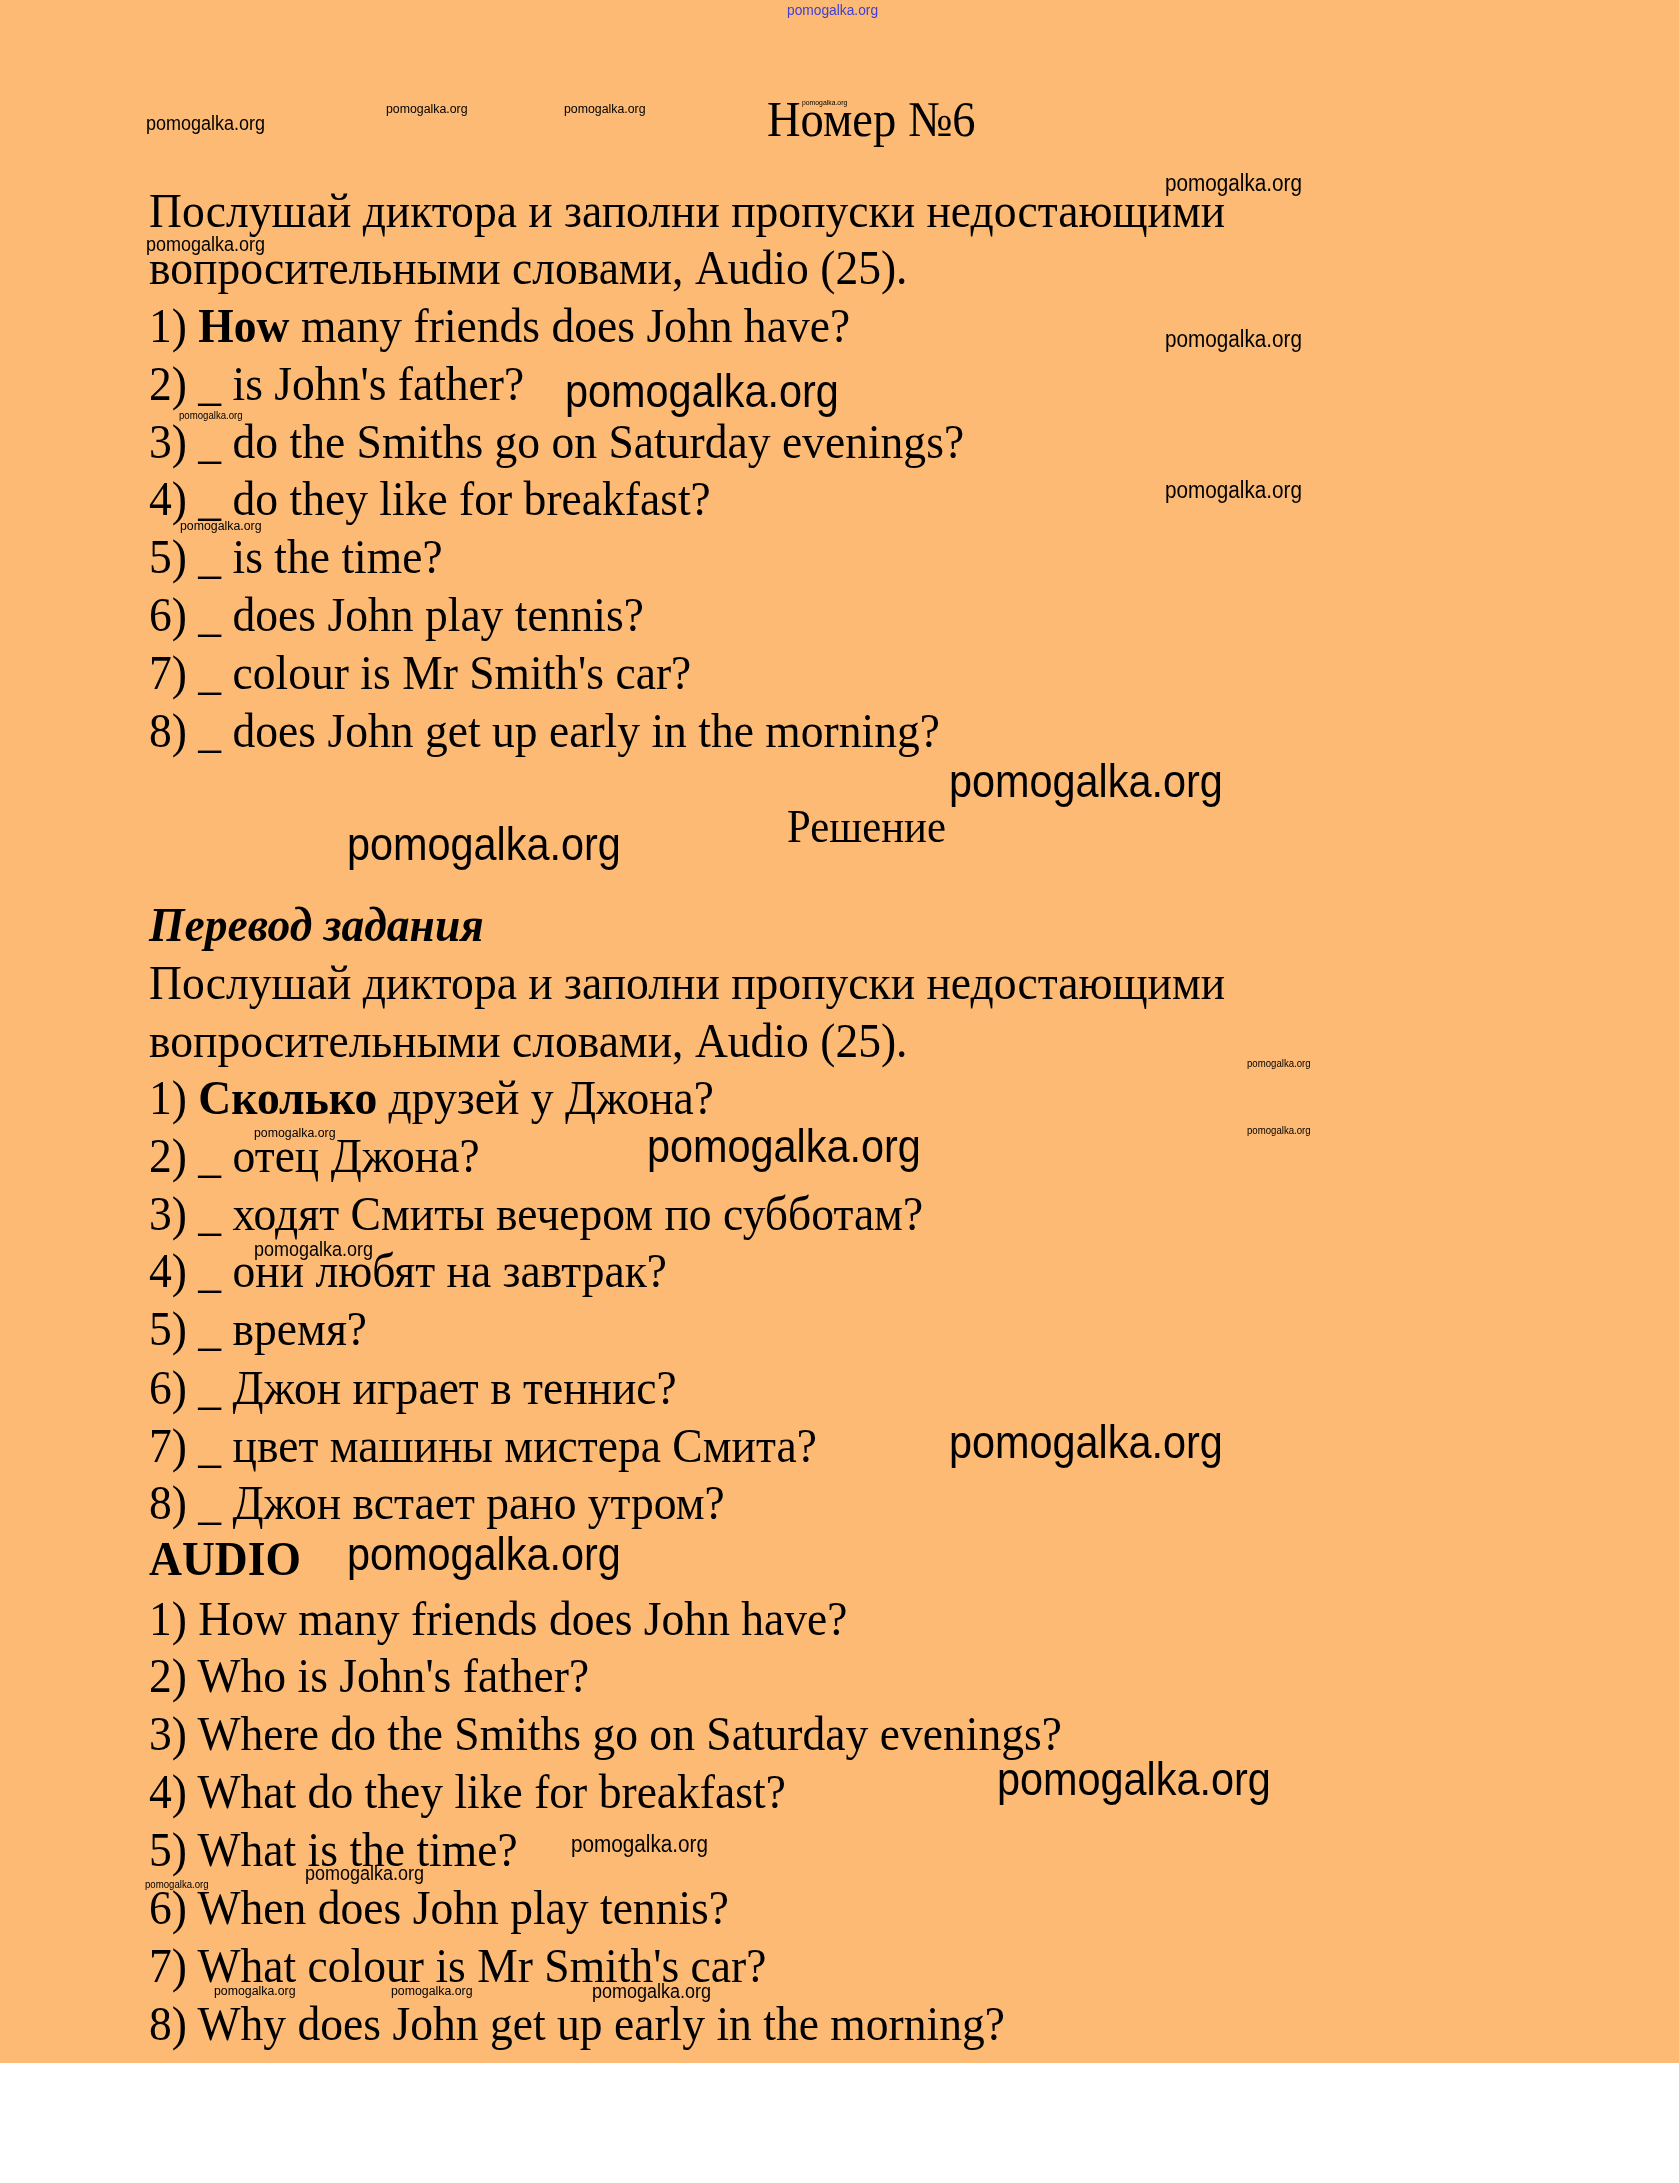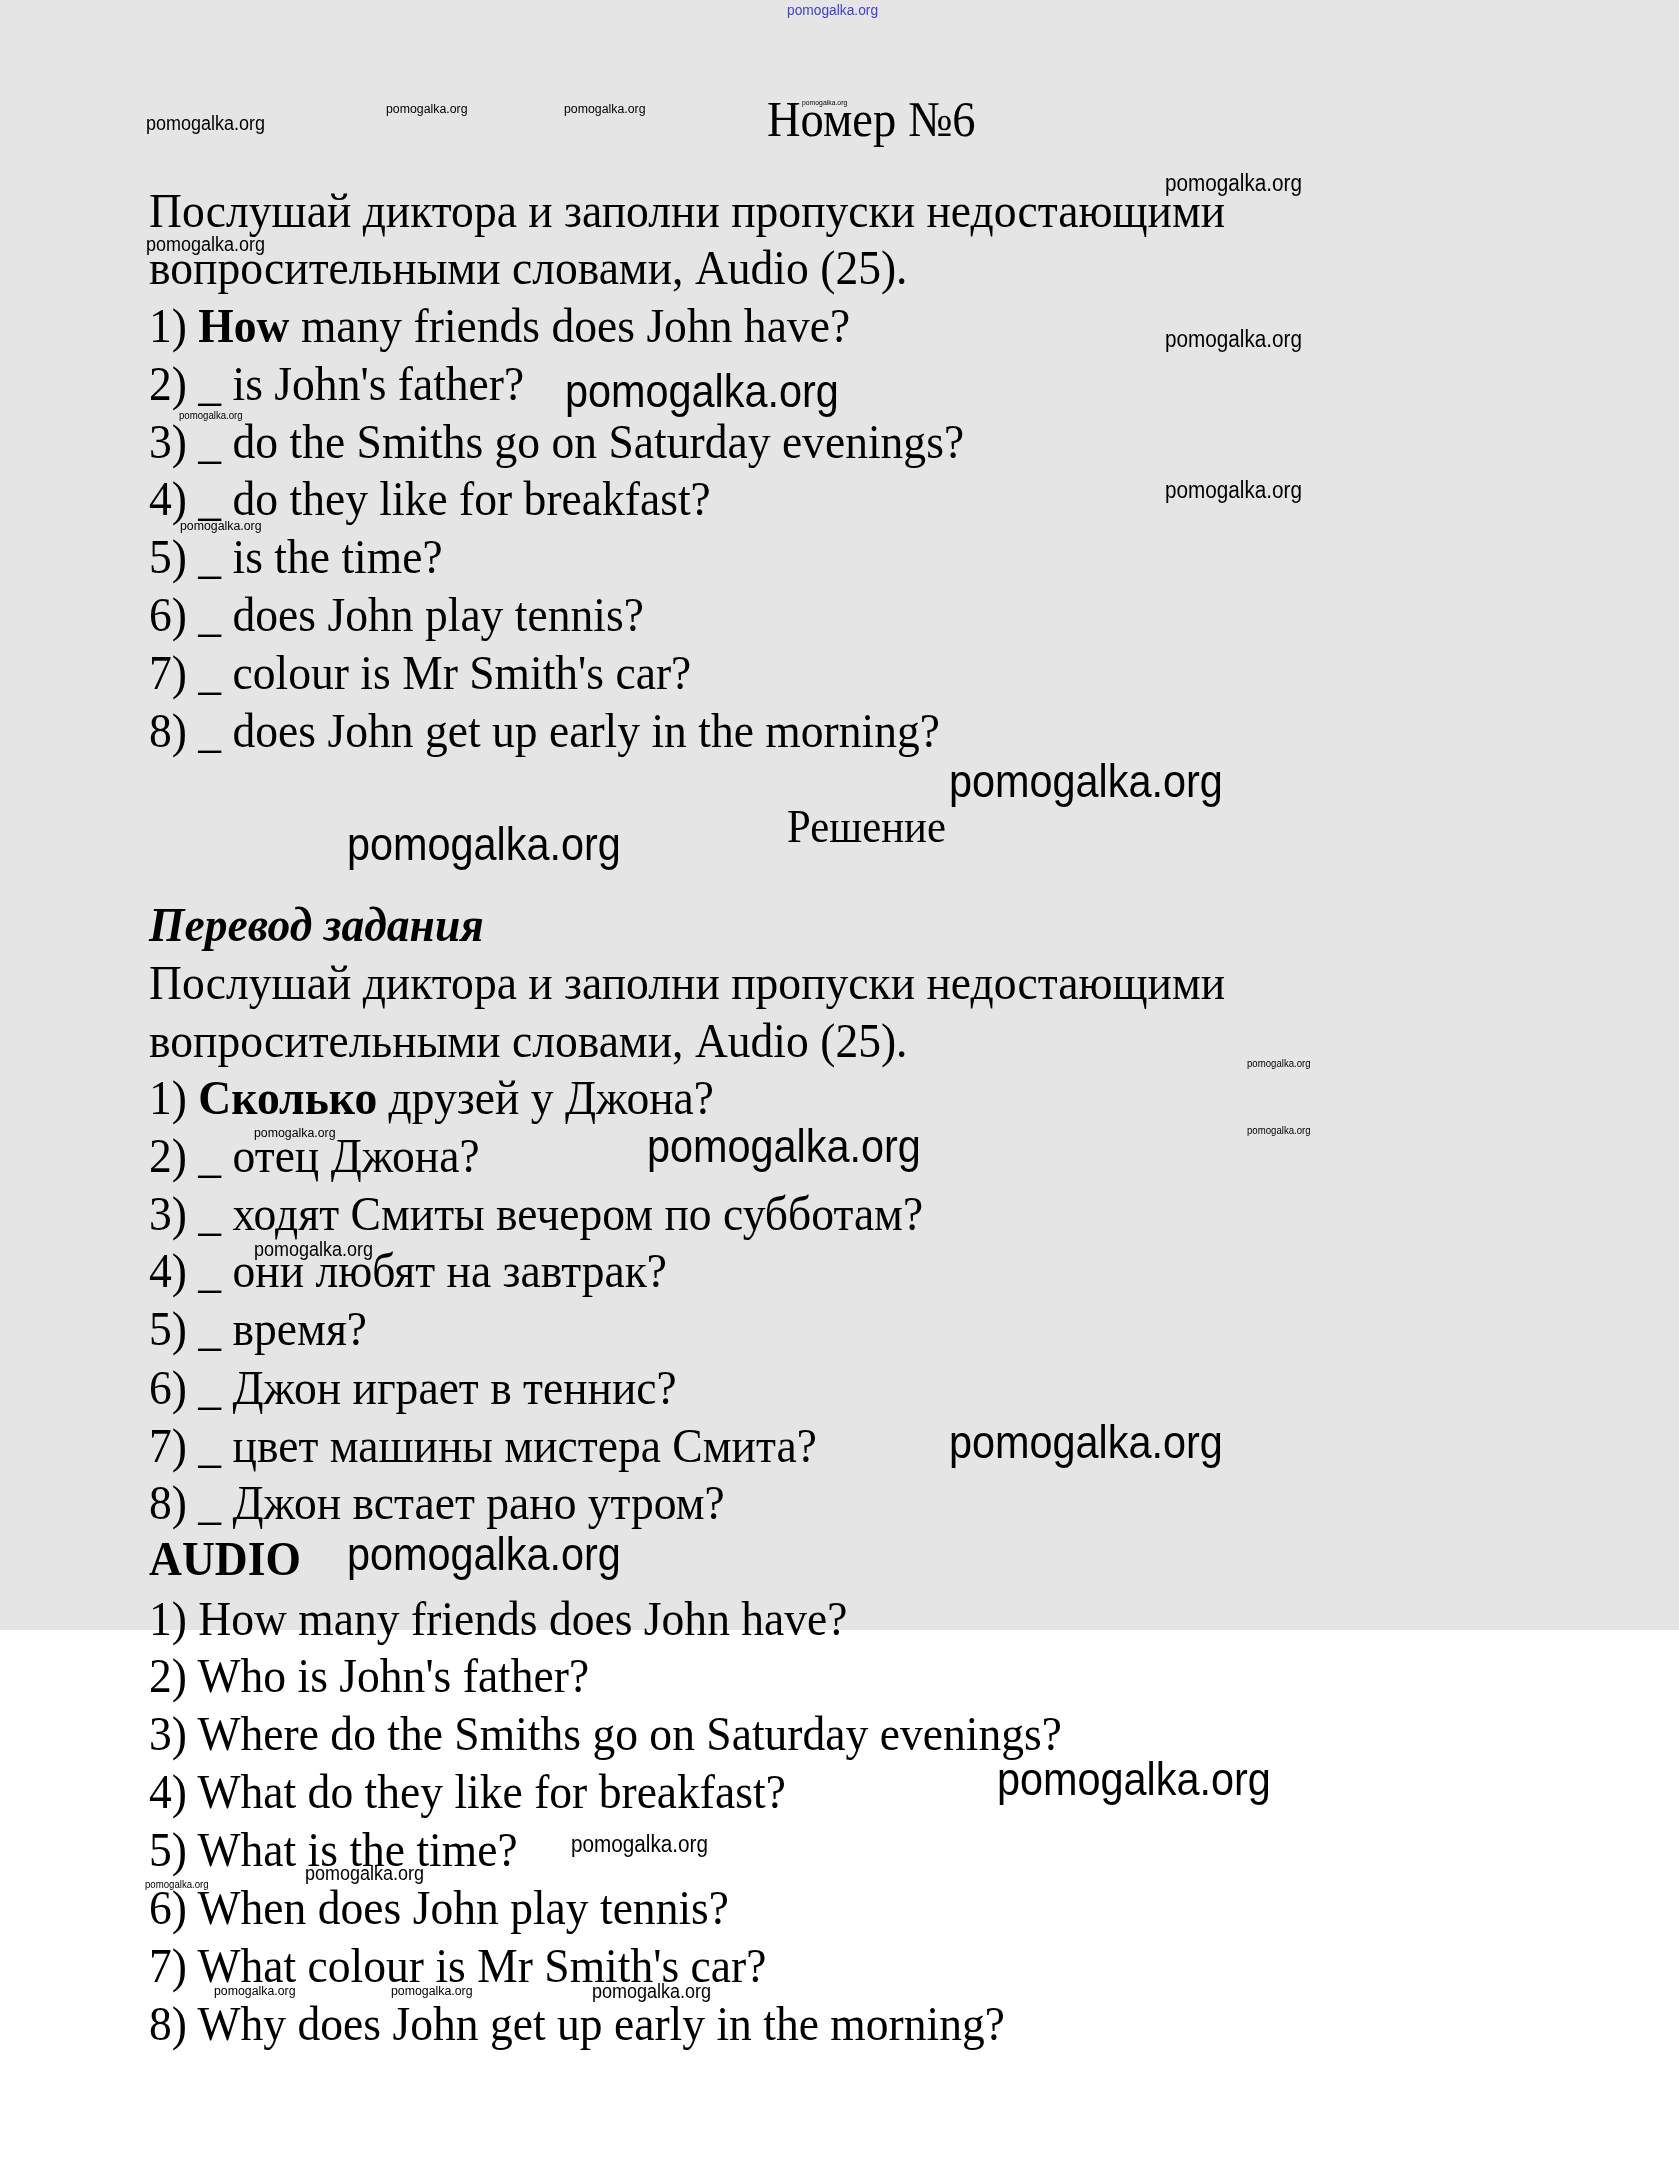--- a/index.html
+++ b/index.html
@@ -1,17 +1,17 @@
 <!DOCTYPE html>
 <html style="font-size:12.2px"><head>
 <meta charset="utf-8">
 <style>
   html, body { margin: 0; padding: 0; background: #ffffff; }
   body { width: 1679px; height: 2183px; position: relative; overflow: hidden; }
-  .page { position: absolute; left: 0; top: 0; width: 1679px; height: 1630px; background: #e5e5e5; text-decoration: underline; }
+  .page { position: absolute; left: 0; top: 0; width: 1679px; height: 2063px; background: #fdba74; text-decoration: underline; }
   .line {
     position: absolute; left: 149px;
     font-family: "Liberation Serif", "DejaVu Serif", serif;
     font-size: 49px; line-height: 58px; color: #000; white-space: nowrap;
     transform: scaleX(0.93); transform-origin: left center;
   }
   .line b { font-weight: bold; }
   .heading { font-size: 50px; }
   .italic-bold { font-style: italic; font-weight: bold; }
   .bold { font-weight: bold; }

